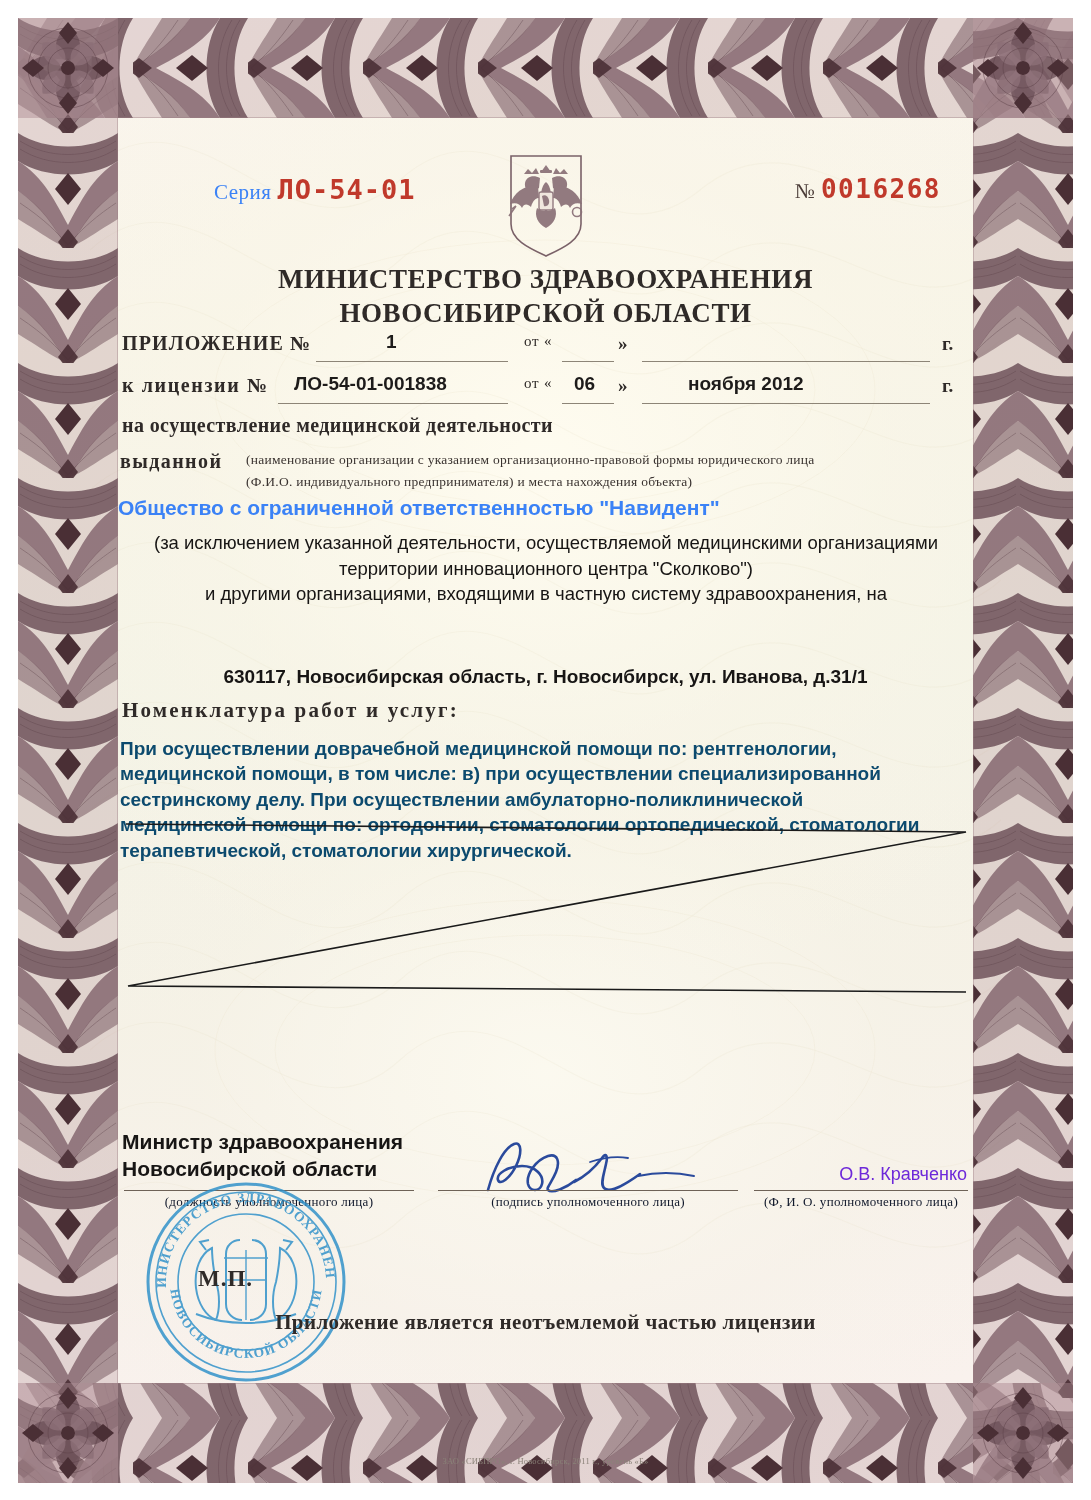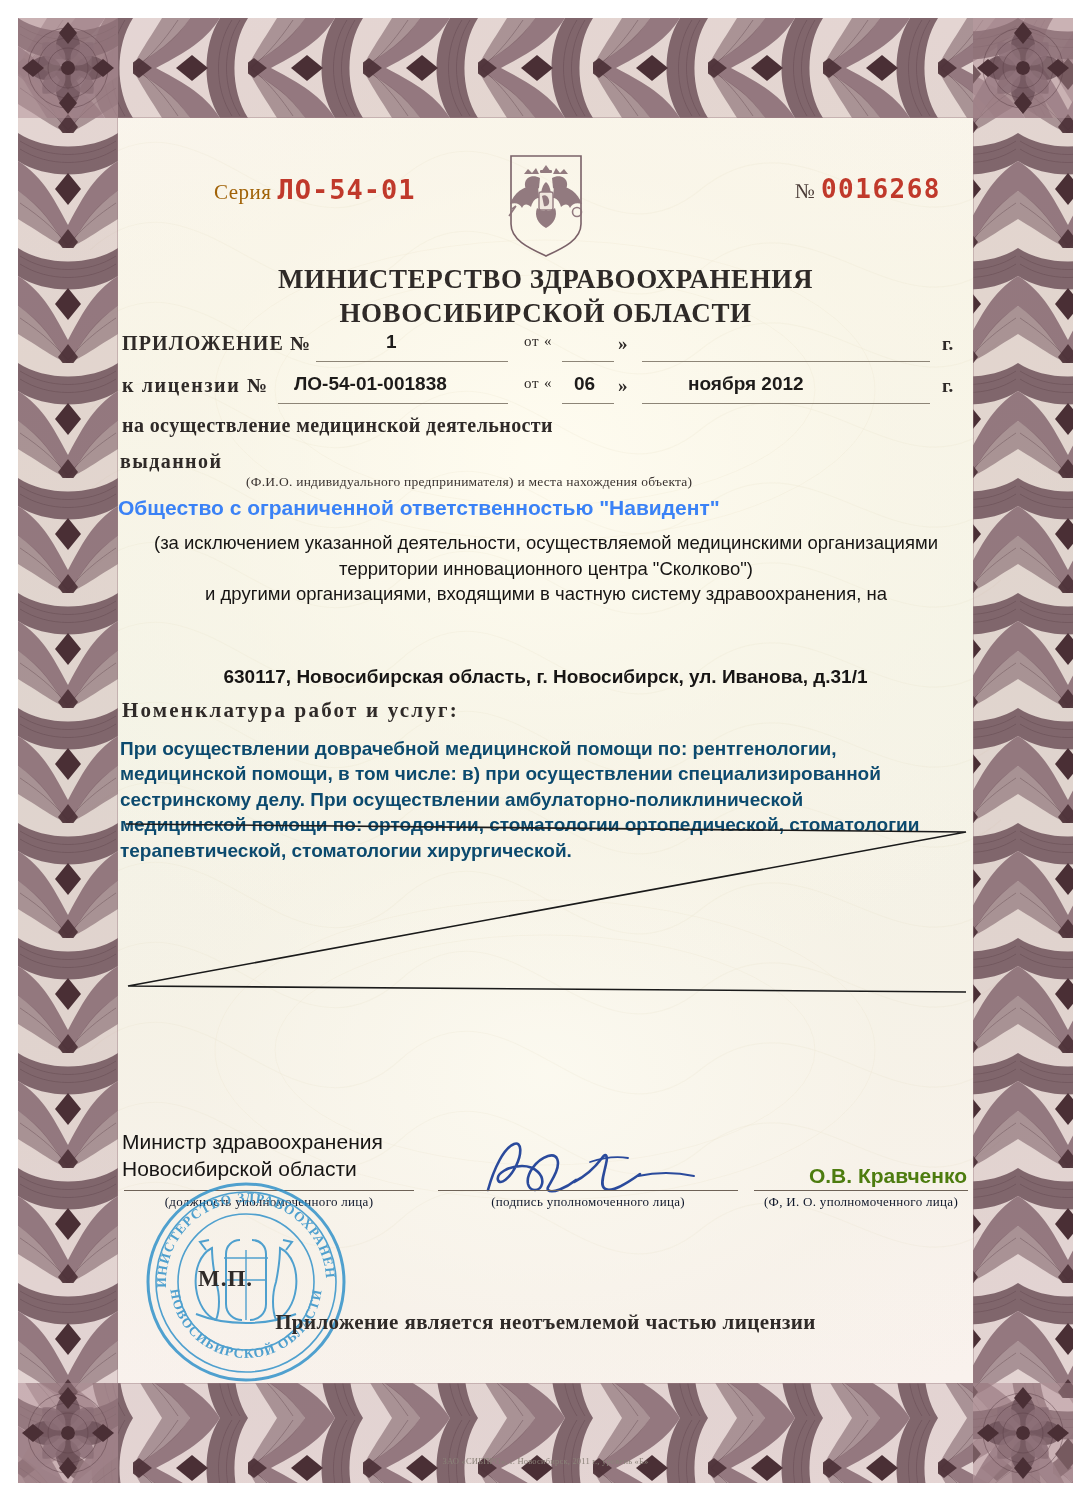--- a/index.html
+++ b/index.html
@@ -73,21 +73,21 @@
   }
   .serial {
     position: absolute;
     left: 96px;
     top: 22px;
     white-space: nowrap;
   }
   .serial-label {
     font-family: "Liberation Serif", serif;
     font-size: 21px;
-    color: #a16207;
+    color: #3b82f6;
     letter-spacing: 0.5px;
   }
   .serial-value {
     font-family: "DejaVu Sans Mono", monospace;
     font-size: 27px;
     font-weight: bold;
     color: #c0392b;
     letter-spacing: 1px;
     margin-left: 6px;
   }
@@ -303,21 +303,21 @@
     left: 0;
     top: 1010px;
     width: 855px;
     height: 100px;
   }
   .sig-position {
     position: absolute;
     left: 4px;
     top: 0;
     font-family: "Liberation Sans", sans-serif;
-    font-weight: normal;
+    font-weight: bold;
     font-size: 21px;
     line-height: 1.3;
     color: #171514;
   }
   .sig-rule {
     position: absolute;
     height: 1px;
     background: #6e6257;
     top: 62px;
   }
@@ -329,23 +329,23 @@
     color: #0f172a;
     letter-spacing: 0.3px;
     text-align: center;
     white-space: nowrap;
   }
   .sig-name {
     position: absolute;
     right: 6px;
     top: 36px;
     font-family: "Liberation Sans", sans-serif;
-    font-weight: bold;
-    font-size: 21px;
-    color: #4d7c0f;
+    font-weight: normal;
+    font-size: 18px;
+    color: #6d28d9;
     white-space: nowrap;
   }
   .signature-mark {
     position: absolute;
     left: 352px;
     top: 4px;
     width: 290px;
     height: 74px;
   }
 
@@ -583,20 +583,21 @@
       <span class="f-val" style="left:456px;">06</span>
       <span class="f-quote" style="left:500px;">»</span>
       <span class="f-line" style="left:524px; width:288px;"></span>
       <span class="f-val" style="left:560px;margin-left:10px;">ноября 2012</span>
       <span class="f-g" style="left:824px;">г.</span>
     </div>
 
     <div class="activity">на осуществление медицинской деятельности</div>
 
     <div class="issued-label">выданной</div>
+    <div class="hint hint1">(наименование организации с указанием организационно-правовой формы юридического лица</div>
     <div class="hint hint2">(Ф.И.О. индивидуального предпринимателя) и места нахождения объекта)</div>
 
     <div class="org-name">Общество с ограниченной ответственностью "Навидент"</div>
 
     <div class="exclusion">
       <div>(за исключением указанной деятельности, осуществляемой медицинскими организациями</div>
       <div>территории инновационного центра "Сколково")</div>
       <div>и другими организациями, входящими в частную систему здравоохранения, на</div>
     </div>
 

